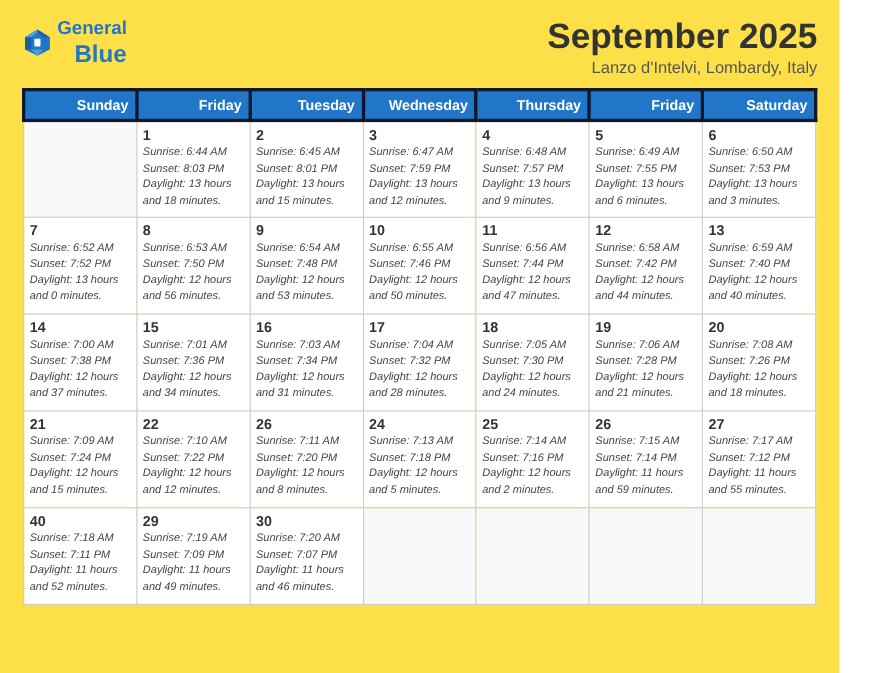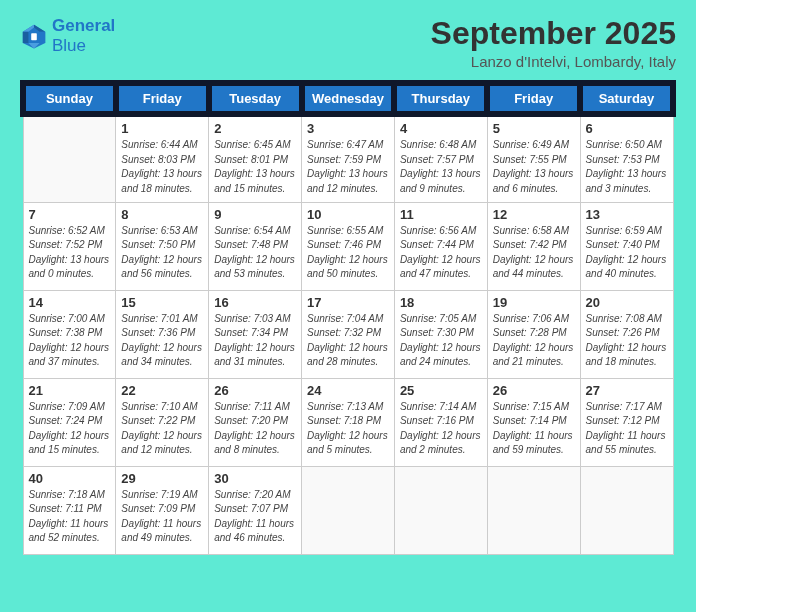--- a/index.html
+++ b/index.html
@@ -4,24 +4,24 @@
   <style>
     * { box-sizing: border-box; margin: 0; padding: 0; }
     body {
       font-family: Arial, sans-serif;
       background: #fff;
       width: 792px;
       height: 612px;
       overflow: hidden;
     }
     .page {
-      width: 696px;
+      width: 763px;
       min-height: 612px;
       padding: 16px 20px 10px 20px;
-      background: #5eead4;
+      background: #fde047;
     }
     .header-row {
       display: flex;
       align-items: flex-start;
       justify-content: space-between;
       margin-bottom: 10px;
     }
     .logo {
       display: flex;
       align-items: center;
@@ -49,22 +49,22 @@
       width: 100%;
       border-collapse: collapse;
       table-layout: fixed;
     }
     .calendar-table thead tr th {
       background: #2176c7;
       color: #fff;
       font-size: 13px;
       font-weight: bold;
       padding: 5px 6px;
-      text-align: center;
-      border: 6px solid #0f172a;
+      text-align: right;
+      border: 3px solid #0f172a;
     }
     .calendar-table tbody tr td {
       border: 1px solid #ccc;
       vertical-align: top;
       padding: 4px 5px;
       font-size: 10.5px;
       color: #333;
       min-height: 80px;
       height: 88px;
       background: #fff;
@@ -99,21 +99,21 @@
         <polygon points="20,4 36,14 36,30 20,38 4,30 4,14" fill="#2176c7"></polygon>
         <polygon points="20,4 36,14 28,14 20,8" fill="#1a5fa0"></polygon>
         <polygon points="20,4 20,8 12,14 4,14" fill="#4a9de0"></polygon>
         <polygon points="4,14 12,14 12,30 4,30" fill="#1a5fa0"></polygon>
         <polygon points="36,14 28,14 28,30 36,30" fill="#2176c7"></polygon>
         <polygon points="20,38 12,30 28,30" fill="#4a9de0"></polygon>
         <rect x="16" y="16" width="8" height="10" fill="#fff" rx="1"></rect>
       </svg>
       <div>
         <div style="font-size:17px;font-weight:bold;color:#2176c7;line-height:1.15;">General</div>
-        <div style="font-size:17px;font-weight:normal;color:#2176c7;line-height:1.15;">Blue</div>
+        <div style="font-size:22px;font-weight:bold;color:#2176c7;line-height:1.15;text-align:right;">Blue</div>
       </div>
     </div>
     <div class="title-block">
       <div class="cal-title">September 2025</div>
       <div class="cal-subtitle">Lanzo d'Intelvi, Lombardy, Italy</div>
     </div>
   </div>
 
   <table class="calendar-table">
     <thead>

